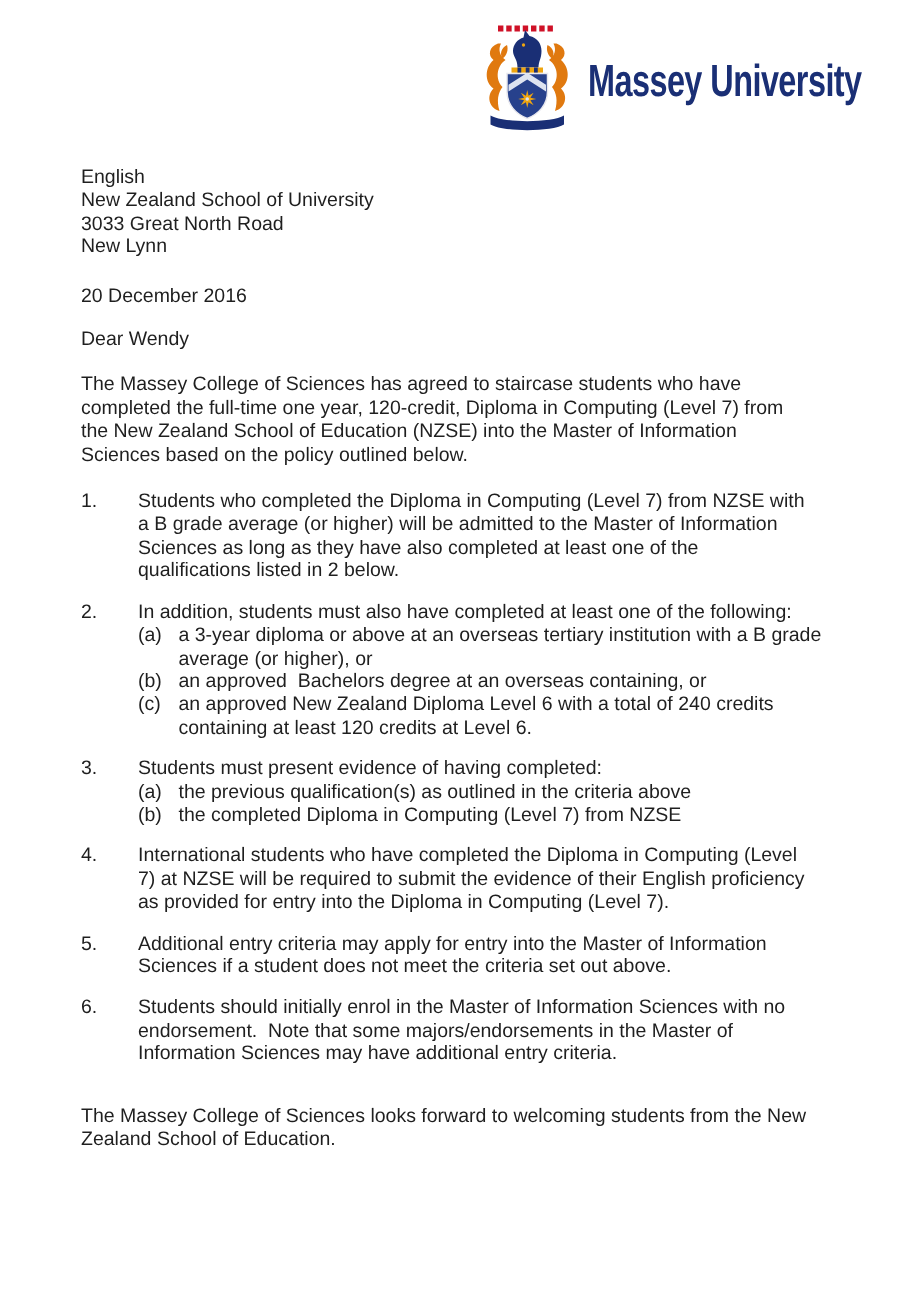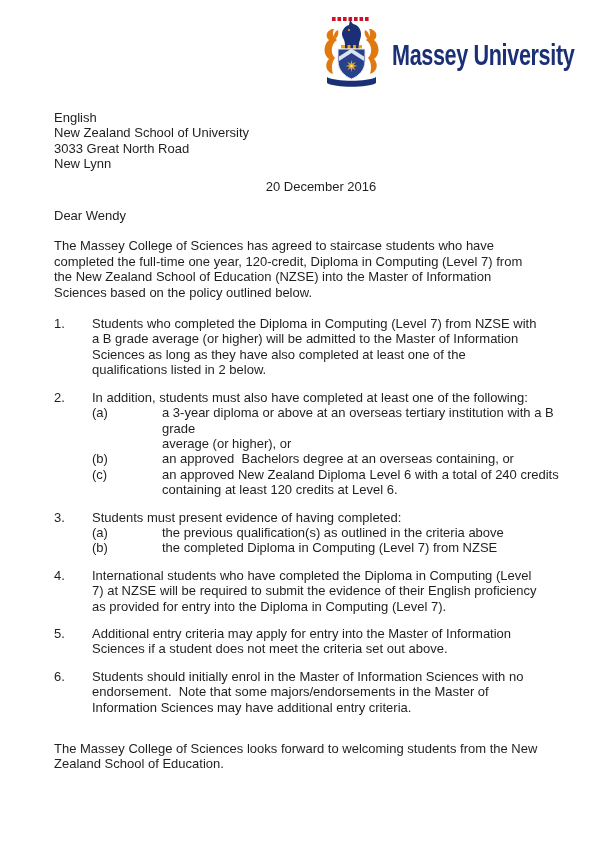--- a/index.html
+++ b/index.html
@@ -25,32 +25,32 @@
     white-space:nowrap;
     color:var(--navy,#1a2f75);
     transform:scaleX(0.72);
     transform-origin:left center;
     line-height:30px;
   }
   .content{
     position:absolute;left:54px;top:110px;width:534px;
   }
   .recipient div{white-space:pre;}
-  .date{margin-top:7px;text-align:center;}
+  .date{margin-top:17px;}
   .salutation{margin-top:14px;}
   .para{white-space:pre-wrap;}
   .intro{margin-top:15px;}
   .policy-list{margin-top:16px;}
   .list-item{display:flex;}
   .list-item + .list-item{margin-top:12px;}
   .num{width:38px;flex-shrink:0;}
   .item-body{flex:1;}
   .sub-item{display:flex;}
   .sub-label{width:27px;flex-shrink:0;}
-  .sub-text{flex:1;white-space:pre-wrap;margin-left:43px;}
+  .sub-text{flex:1;white-space:pre-wrap;}
   .closing{margin-top:26px;}
 </style>
 </head>
 <body>
 
 <div class="page" style="--navy: #1a2f75;">
 
   <div class="letterhead">
     <svg class="crest" viewBox="0 0 67 76" width="67" height="76" xmlns="http://www.w3.org/2000/svg">
 

